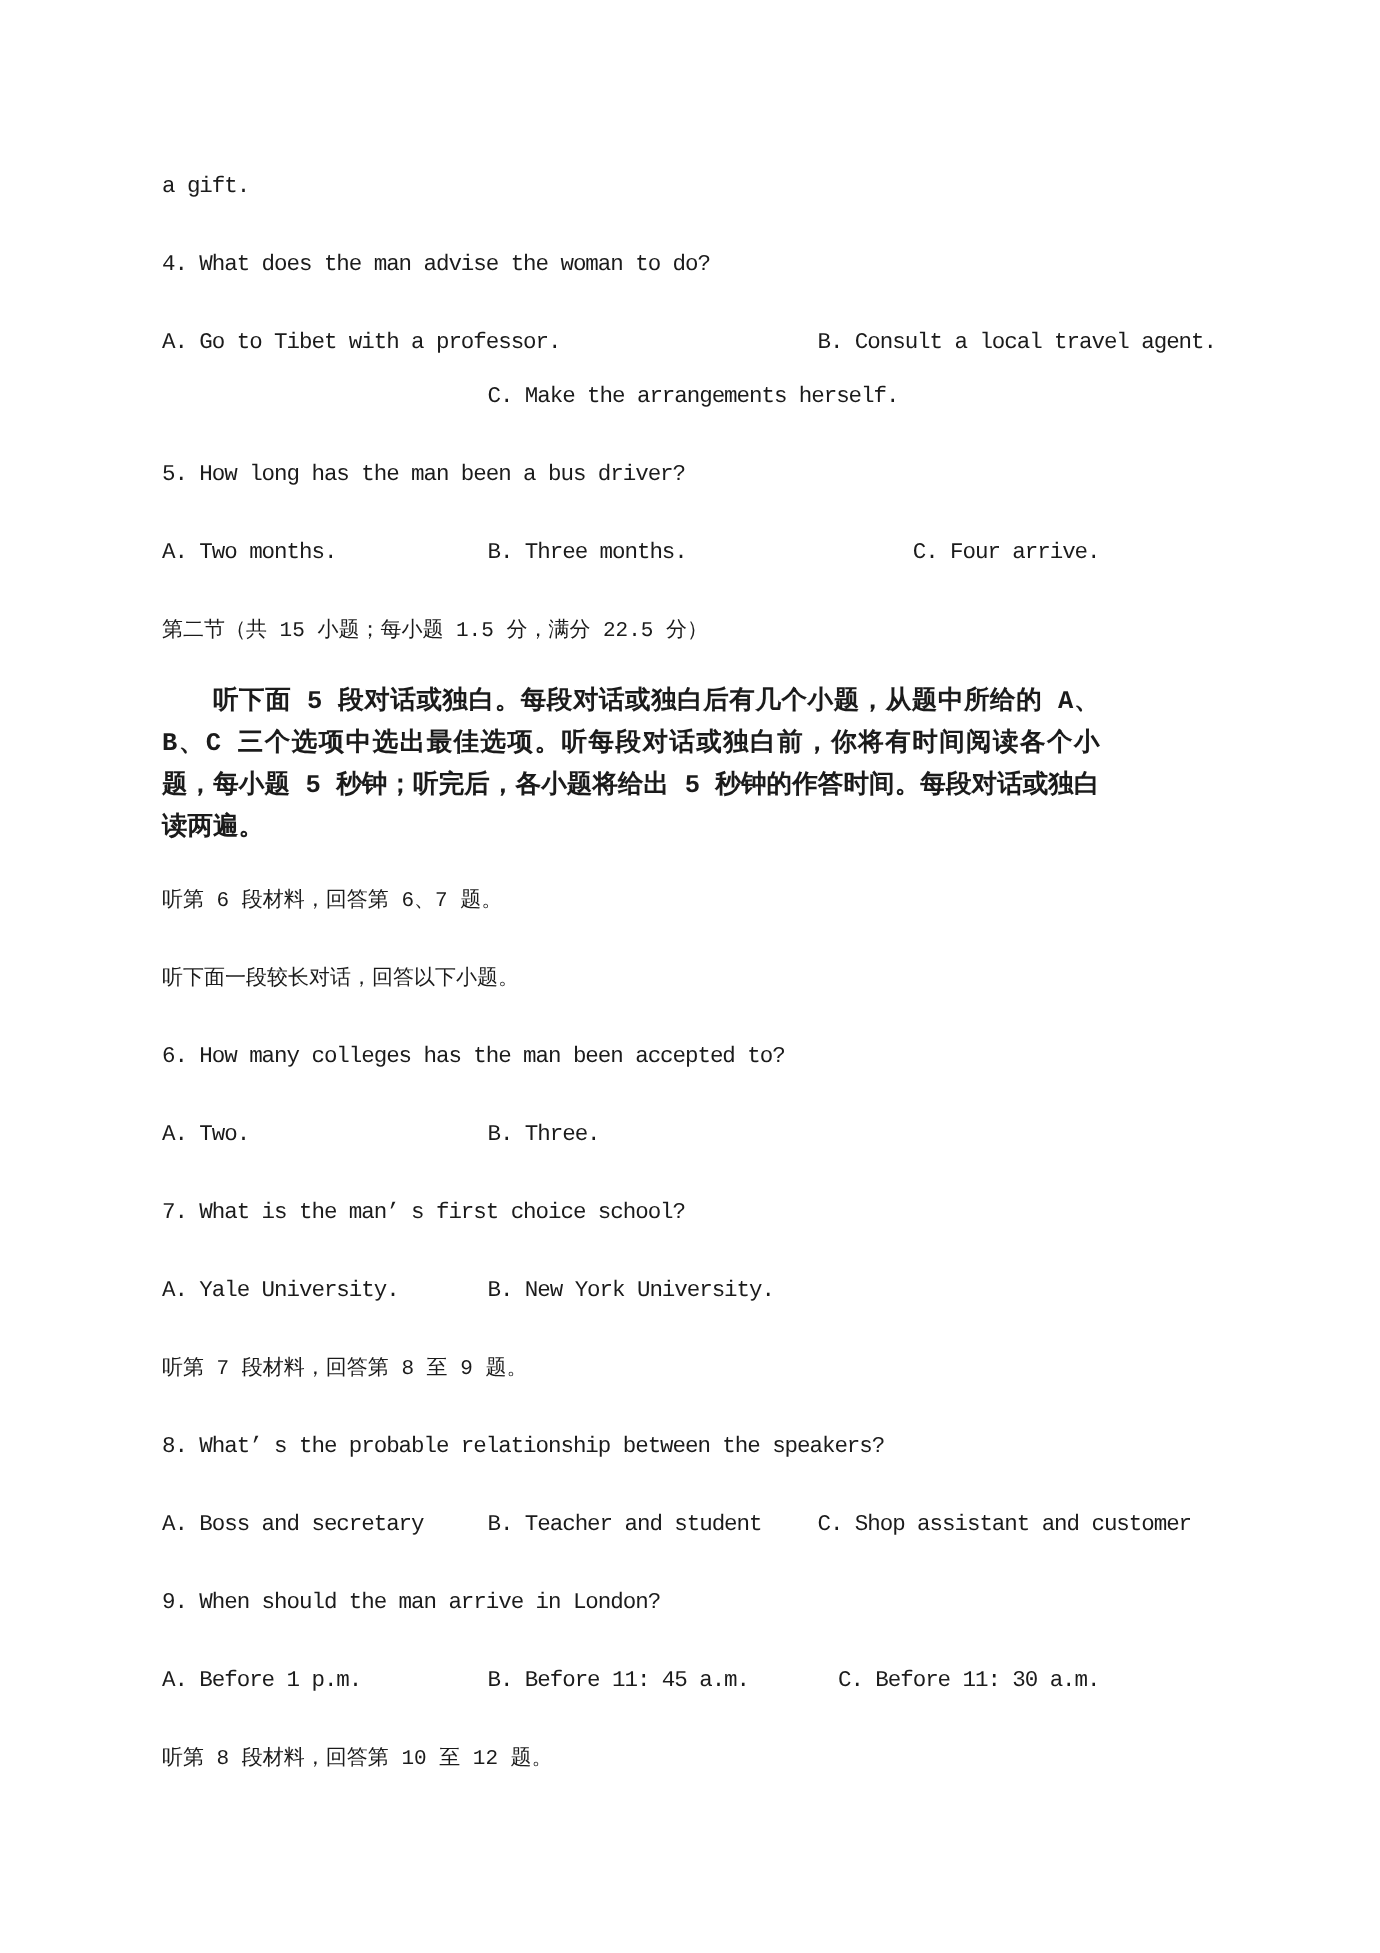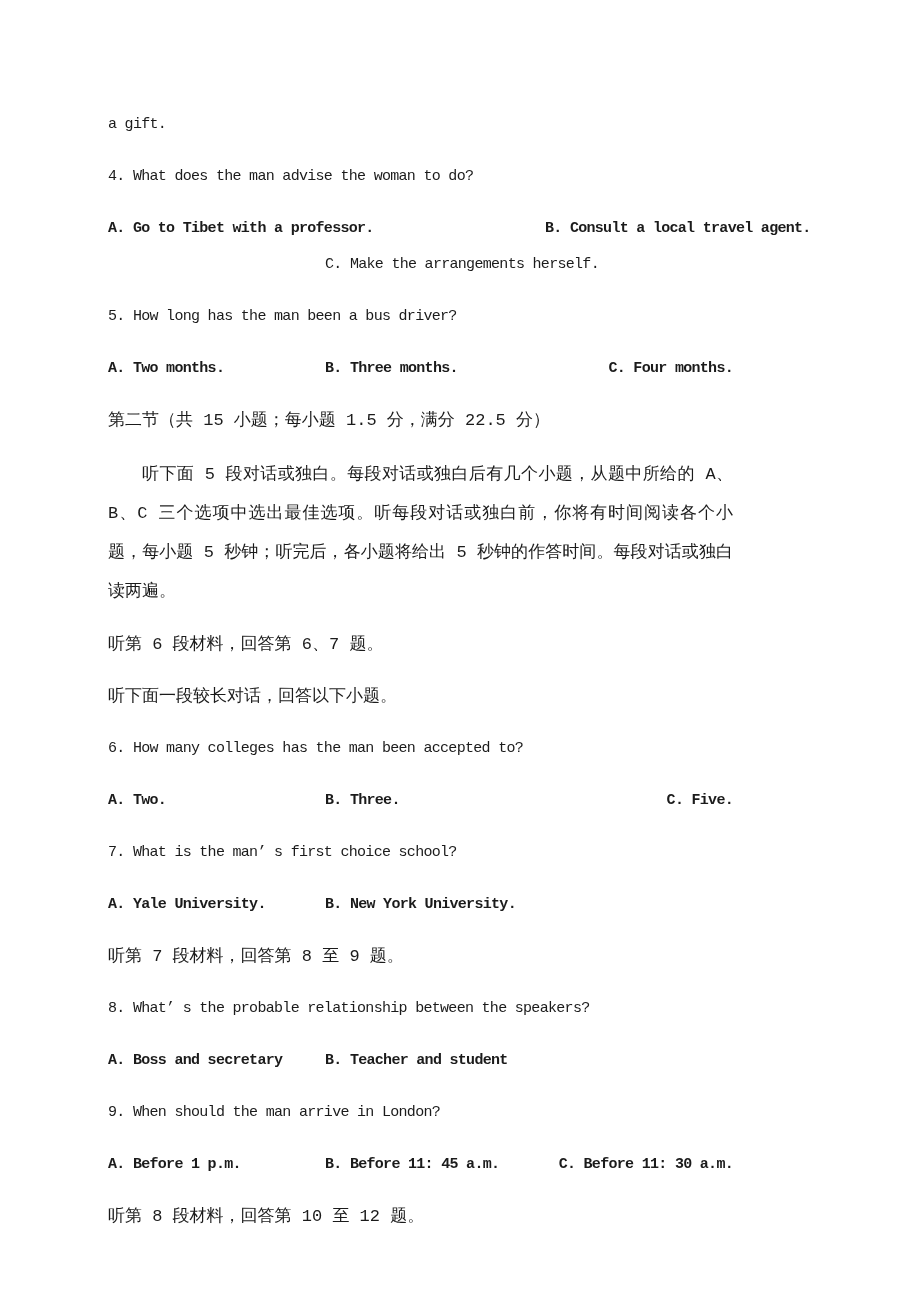--- a/index.html
+++ b/index.html
@@ -12,38 +12,38 @@
     background: #ffffff;
     padding: 107px 108px 0 108px;
     color: #1b1b1b;
     font-family: "Liberation Mono", "DejaVu Sans Mono", monospace;
     overflow: hidden;
   }
   p { margin: 0 0 16px 0; line-height: 36px; }
   
   .en { font-size: 15px; letter-spacing: -0.7px; white-space: nowrap; }
   
-  .cn { font-size: 17px; letter-spacing: 0; }
+  .cn { font-size: 14px; letter-spacing: 0; }
   .cn-para {
     font-size: 17px;
     text-align: justify;
     text-indent: 2em;
     white-space: normal;
-    line-height: 39px;
+    line-height: 28px;
     margin: 0 0 16px 0;
+    font-weight: bold;
   }
   
   .opts {
     display: flex;
     line-height: 36px;
     margin: 0 0 16px 0;
     font-size: 15px;
     letter-spacing: -0.7px;
     white-space: nowrap;
-    font-weight: bold;
   }
   .opts .o1 { width: 217px; flex: 0 0 auto; }
   .opts .o2 { width: 220px; flex: 0 0 auto; }
   .opts .o3 { flex: 1 1 auto; text-align: right; }
   
   .opts.wide-a .o1 { width: 437px; }
   .opts.no-gap { margin-bottom: 0; }
   .indent-c { margin-left: 217px; }
 </style>
 </head>
@@ -57,50 +57,50 @@
   <div class="opts wide-a no-gap">
     <span class="o1">A. Go to Tibet with a professor.</span>
     <span class="o3">B. Consult a local travel agent.</span>
   </div>
   <p class="en indent-c">C. Make the arrangements herself.</p>
 
   <p class="en">5. How long has the man been a bus driver?</p>
   <div class="opts">
     <span class="o1">A. Two months.</span>
     <span class="o2">B. Three months.</span>
-    <span class="o3">C. Four months.</span>
+    <span class="o3">C. Four arrive.</span>
   </div>
 
   <p class="cn">第二节（共 15 小题；每小题 1.5 分，满分 22.5 分）</p>
 
   <p class="cn-para">听下面 5 段对话或独白。每段对话或独白后有几个小题，从题中所给的 A、B、C 三个选项中选出最佳选项。听每段对话或独白前，你将有时间阅读各个小题，每小题 5 秒钟；听完后，各小题将给出 5 秒钟的作答时间。每段对话或独白读两遍。</p>
 
   <p class="cn">听第 6 段材料，回答第 6、7 题。</p>
 
   <p class="cn">听下面一段较长对话，回答以下小题。</p>
 
   <p class="en">6. How many colleges has the man been accepted to?</p>
   <div class="opts">
     <span class="o1">A. Two.</span>
     <span class="o2">B. Three.</span>
-    <span class="o3">C. Five.</span>
   </div>
 
   <p class="en">7. What is the man’ s first choice school?</p>
   <div class="opts">
     <span class="o1">A. Yale University.</span>
     <span class="o2">B. New York University.</span>
   </div>
 
   <p class="cn">听第 7 段材料，回答第 8 至 9 题。</p>
 
   <p class="en">8. What’ s the probable relationship between the speakers?</p>
   <div class="opts">
     <span class="o1">A. Boss and secretary</span>
     <span class="o2">B. Teacher and student</span>
+    <span class="o3">C. Shop assistant and customer</span>
   </div>
 
   <p class="en">9. When should the man arrive in London?</p>
   <div class="opts">
     <span class="o1">A. Before 1 p.m.</span>
     <span class="o2">B. Before 11: 45 a.m.</span>
     <span class="o3">C. Before 11: 30 a.m.</span>
   </div>
 
   <p class="cn">听第 8 段材料，回答第 10 至 12 题。</p>

